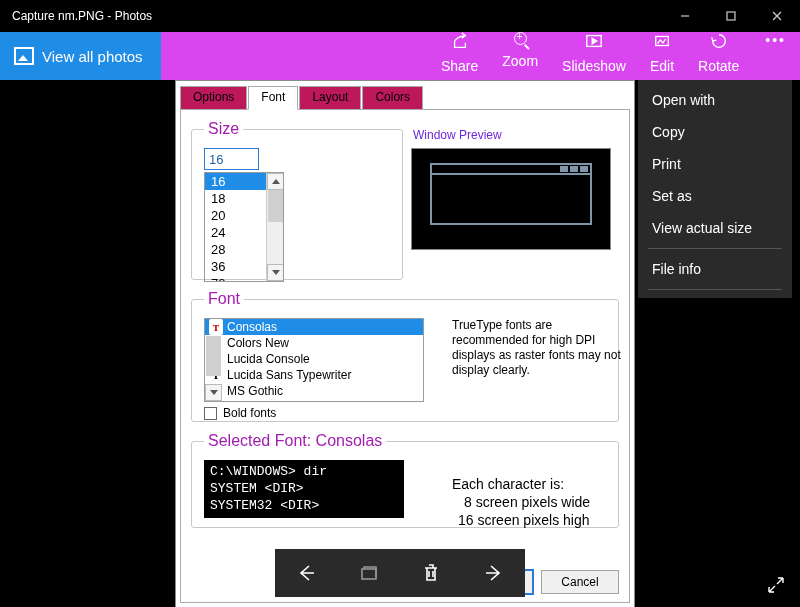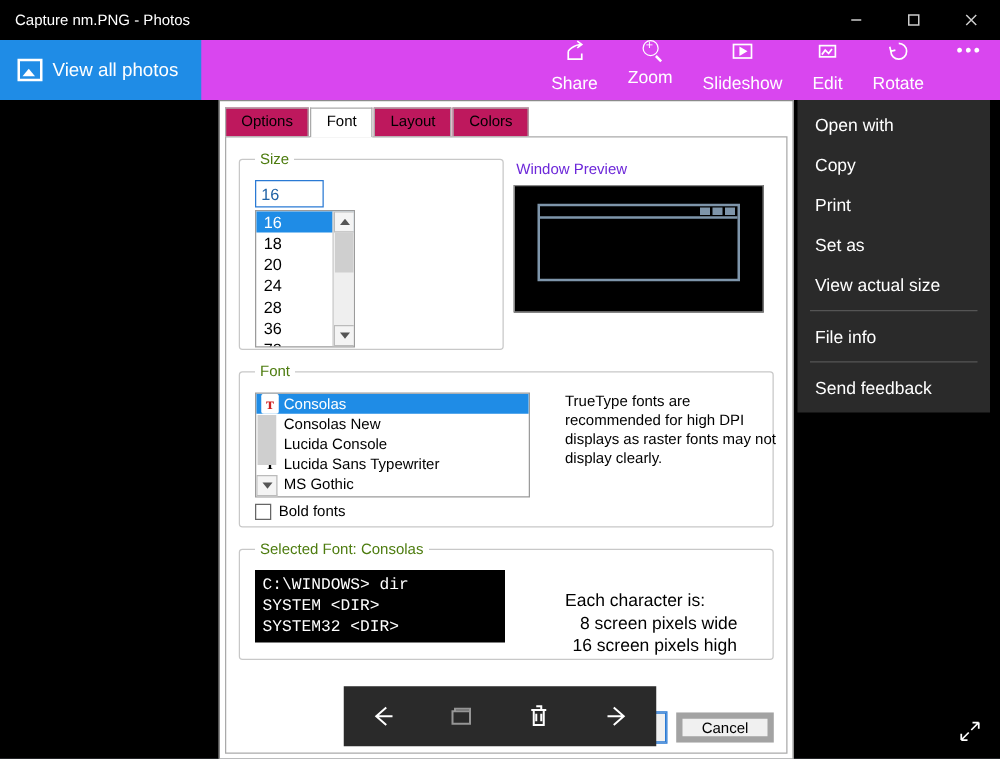--- a/index.html
+++ b/index.html
@@ -98,22 +98,22 @@
     background:#fff;
   }
   fieldset.grp {
     border:1px solid #c8c8c8;
     border-radius:3px;
     padding:10px 10px 10px 12px;
     margin-bottom:10px;
   }
   fieldset.grp legend {
     padding:0 4px;
-    color:#4d7c0f;
-    font-size:12px;
+    color:#a21caf;
+    font-size:16px;
   }
   .size-input {
     width:55px; height:22px; border:1px solid #2a7ad4;
     padding:2px 4px; background:#fff; color:#2063a6; font-size:13px;
   }
   .size-list {
     width:80px; height:110px; border:1px solid #9b9b9b;
     overflow:hidden; margin-top:2px;
     position:relative;
   }
@@ -170,21 +170,21 @@
     padding:3px 6px; line-height:17px;
   }
   .char-info { position:absolute; left:248px; top:15px; font-size:14px; line-height:18px;}
   .sel-wrap { position:relative; }
 
   .dlg-buttons {
     position:absolute; bottom:8px; right:10px;
     display:flex; gap:8px;
   }
   .dlg-btn {
-    width:78px; height:24px; border:5px solid #a3a3a3; background:#f0f0f0;
+    width:78px; height:24px; border:1px solid #a3a3a3; background:#f0f0f0;
     font-size:12px; display:flex; align-items:center; justify-content:center;
   }
   .dlg-btn.ok { border:1px solid #2a7ad4; outline:1px solid #2a7ad4;}
 
   
   .bottom-toolbar {
     position:absolute;
     bottom:10px; left:50%; transform:translateX(-50%);
     width:250px; height:48px;
     background:#2a2a2a;
@@ -331,21 +331,21 @@
     <fieldset class="grp" style="height:132px;">
       <legend>Font</legend>
       <div class="font-area">
         <div class="font-list">
           <div class="fitem sel">
               <span class="tt">ᴛ</span>
               <span>Consolas</span>
             </div>
           <div class="fitem">
               <span class="tt">ᴛ</span>
-              <span>Consolas New</span>
+              <span>Colors New</span>
             </div>
           <div class="fitem">
               <span class="tt">ᴛ</span>
               <span>Lucida Console</span>
             </div>
           <div class="fitem">
               <span class="tt">ᴛ</span>
               <span>Lucida Sans Typewriter</span>
             </div>
           <div class="fitem">
@@ -423,14 +423,13 @@
 
 <div class="ctx-menu">
   <div class="ctx-item">Open with</div>
   <div class="ctx-item">Copy</div>
   <div class="ctx-item">Print</div>
   <div class="ctx-item">Set as</div>
   <div class="ctx-item">View actual size</div>
   <div class="ctx-sep"></div>
   <div class="ctx-item">File info</div>
   <div class="ctx-sep"></div>
-  <div class="ctx-item">Send feedback</div>
 </div>
 
 </body></html>

